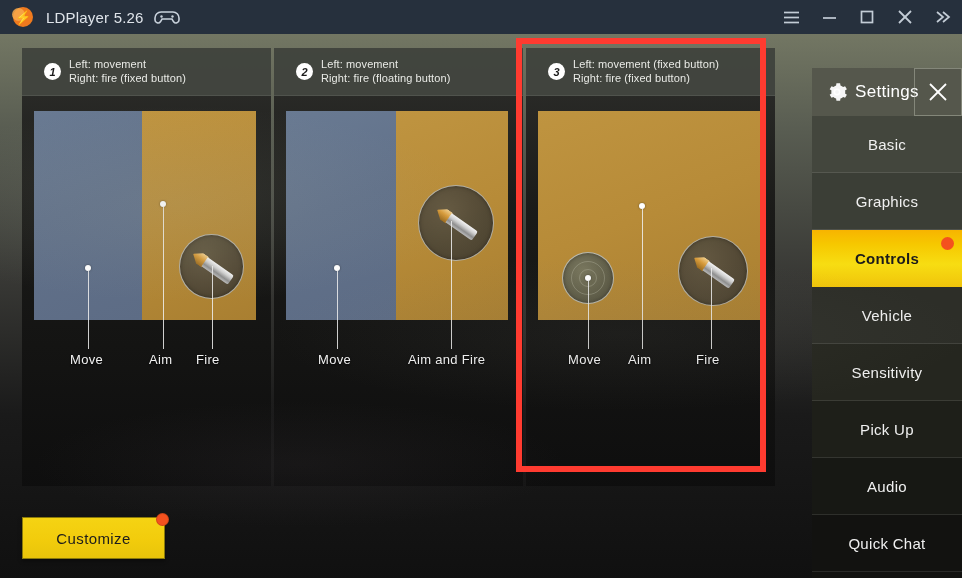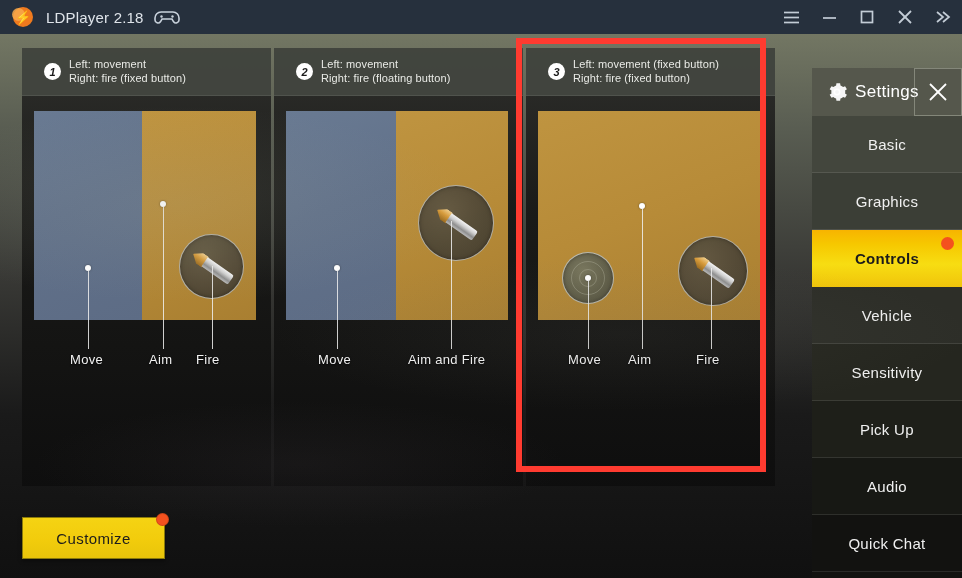--- a/index.html
+++ b/index.html
@@ -214,21 +214,21 @@
 <body>
 
 <div id="app">
 
   <div class="titlebar">
     <div class="tb-logo">
       <div class="ring1"></div>
         <div class="ring2"></div>
         <div class="bolt">⚡</div>
     </div>
-    <div class="tb-title">LDPlayer 2.18</div>
+    <div class="tb-title">LDPlayer 5.26</div>
     <div class="tb-pad">
       <svg width="26" height="18" viewBox="0 0 26 18">
         <path d="M7 4h12a6 6 0 0 1 6 6v2a3 3 0 0 1-5.4 1.8L18 11H8l-1.6 2.8A3 3 0 0 1 1 12v-2a6 6 0 0 1 6-6z" fill="none" stroke="#c9d2dc" stroke-width="1.6"></path>
         <circle cx="7.5" cy="8.5" r="1.2" fill="#c9d2dc"></circle>
         <circle cx="18.5" cy="8.5" r="1.2" fill="#c9d2dc"></circle>
       </svg>
     </div>
     <div class="tb-spacer"></div>
     <div class="tb-btn">
       <svg width="17" height="13" viewBox="0 0 17 13">

